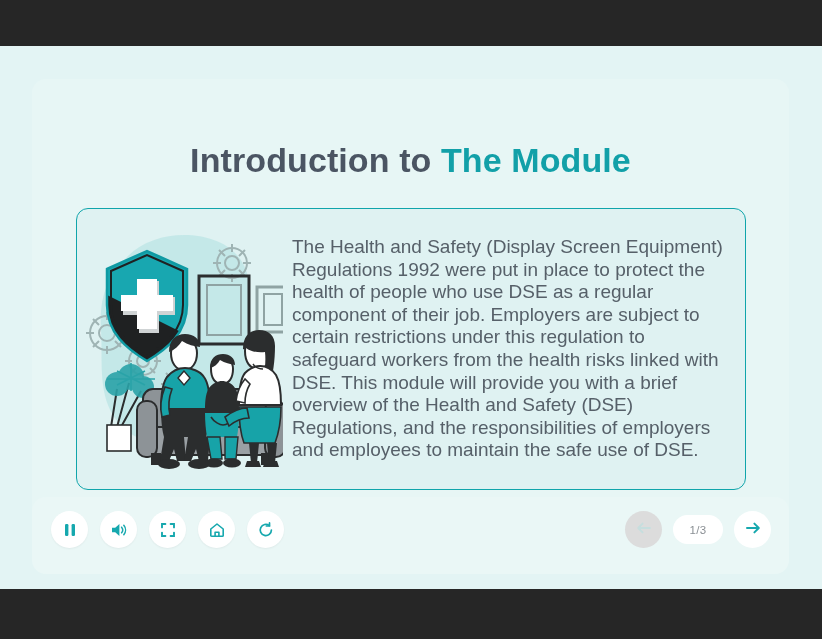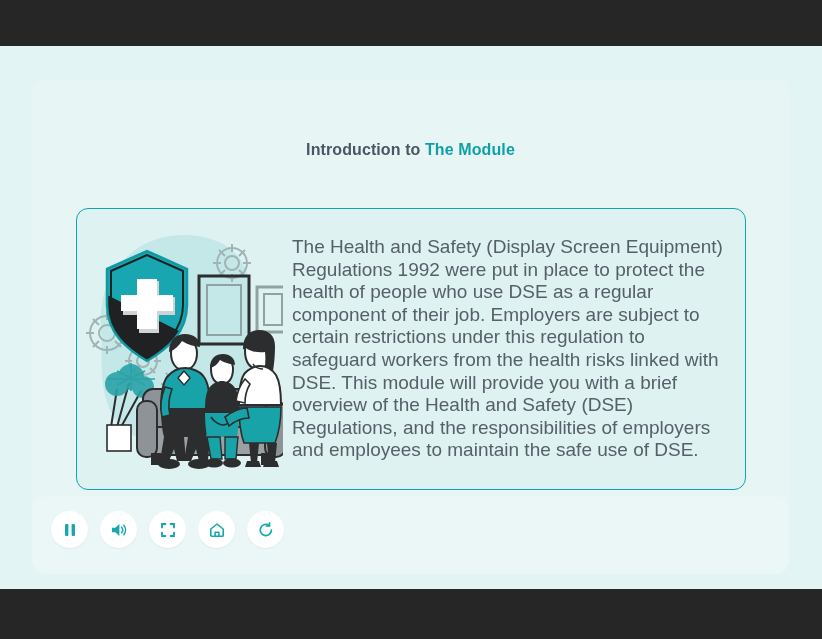--- a/index.html
+++ b/index.html
@@ -19,21 +19,21 @@
   .lesson-card {
     position: absolute; left: 32px; top: 33px;
     width: 757px; height: 440px;
     background: #e7f6f5;
     border-radius: 14px;
   }
 
   .lesson-title {
     position: absolute; left: 0; top: 62px; width: 757px;
     text-align: center;
-    font-size: 16px; font-weight: bold;
+    font-size: 34px; font-weight: bold;
     color: #4b5563; letter-spacing: .1px;
     white-space: nowrap;
   }
   .lesson-title .accent { color: #12a0a8; }
 
   .content-box {
     position: absolute; left: 44px; top: 129px;
     width: 670px; height: 282px;
     border: 1.6px solid #10a5ab;
     border-radius: 12px;
@@ -247,17 +247,37 @@
         <button class="cbtn">
           <span>
             <svg width="18" height="18" viewBox="0 0 18 18" fill="none" stroke="#16a8ae" stroke-width="1.7" stroke-linecap="round">
               <path d="M14.4 9a5.6 5.6 0 1 1-2.1-4.4"></path>
               <path d="M12.5 1.9v3.1H9.4"></path>
             </svg>
           </span>
         </button>
       </div>
 
+      <div class="tool-right">
+
+        <button class="navbtn disabled">
+          <span>
+            <svg width="18" height="16" viewBox="0 0 18 16" fill="none" stroke="#c6dede" stroke-width="1.9" stroke-linecap="round" stroke-linejoin="round">
+              <path d="M15 8H3.4M7.6 3.6L3.2 8l4.4 4.4"></path>
+            </svg>
+          </span>
+        </button>
+
+        <div class="page-pill">1/3</div>
+
+        <button class="navbtn">
+          <span>
+            <svg width="18" height="16" viewBox="0 0 18 16" fill="none" stroke="#16a8ae" stroke-width="2" stroke-linecap="round" stroke-linejoin="round">
+              <path d="M3 8h11.6M10.4 3.6L14.8 8l-4.4 4.4"></path>
+            </svg>
+          </span>
+        </button>
+      </div>
     </div>
   </div>
 
   <div class="bottombar"></div>
 </div>
 
 </body></html>

